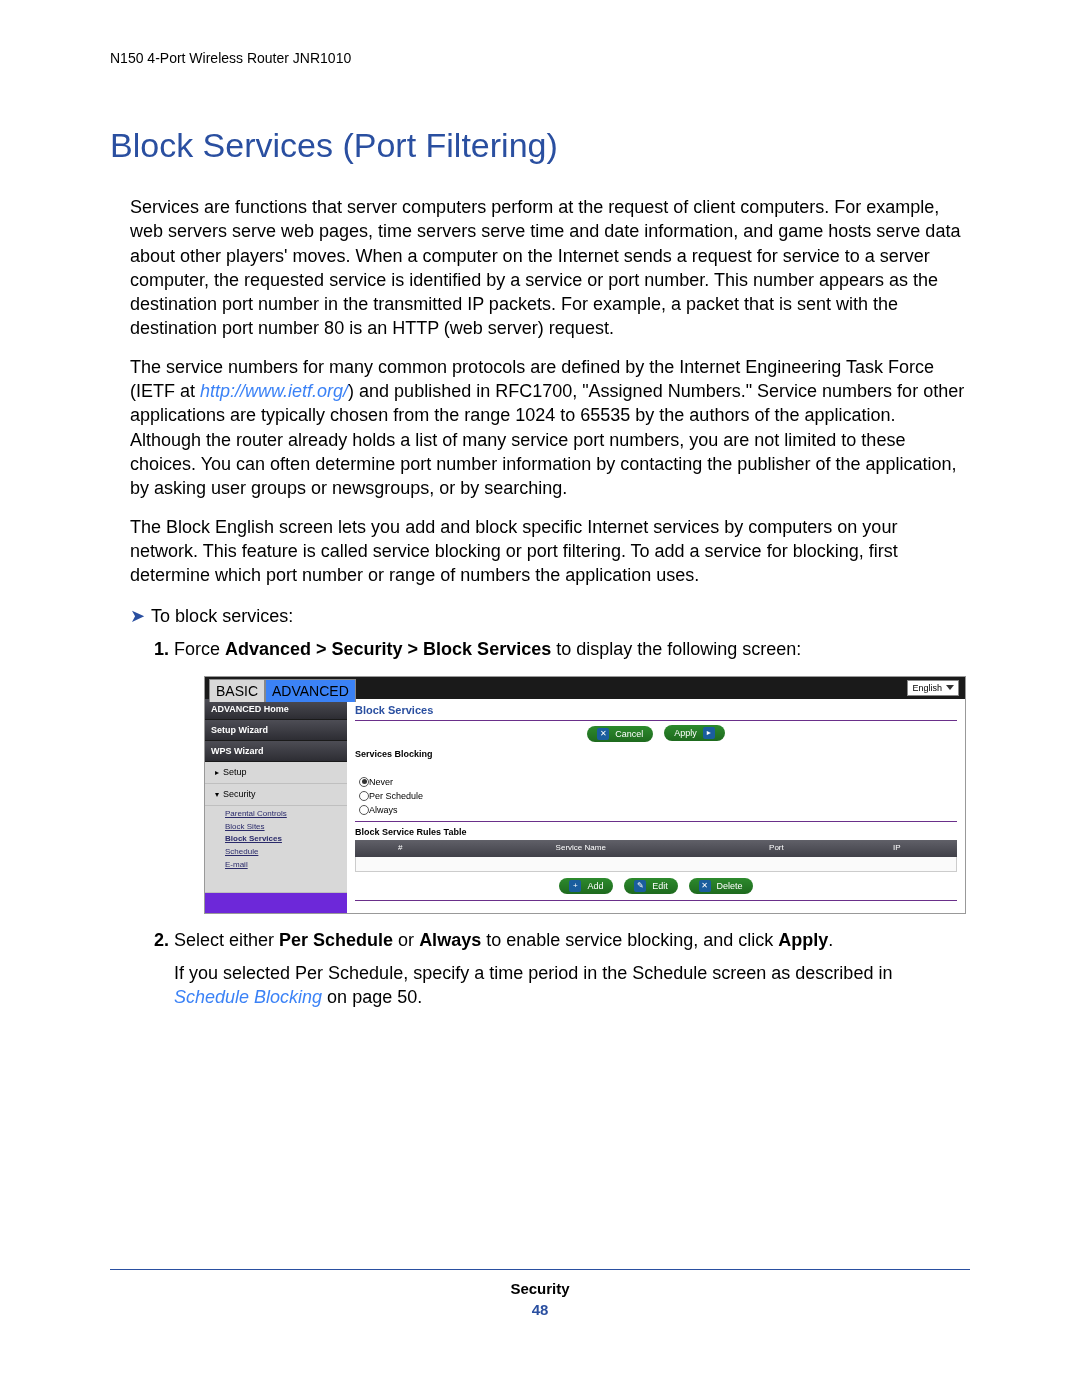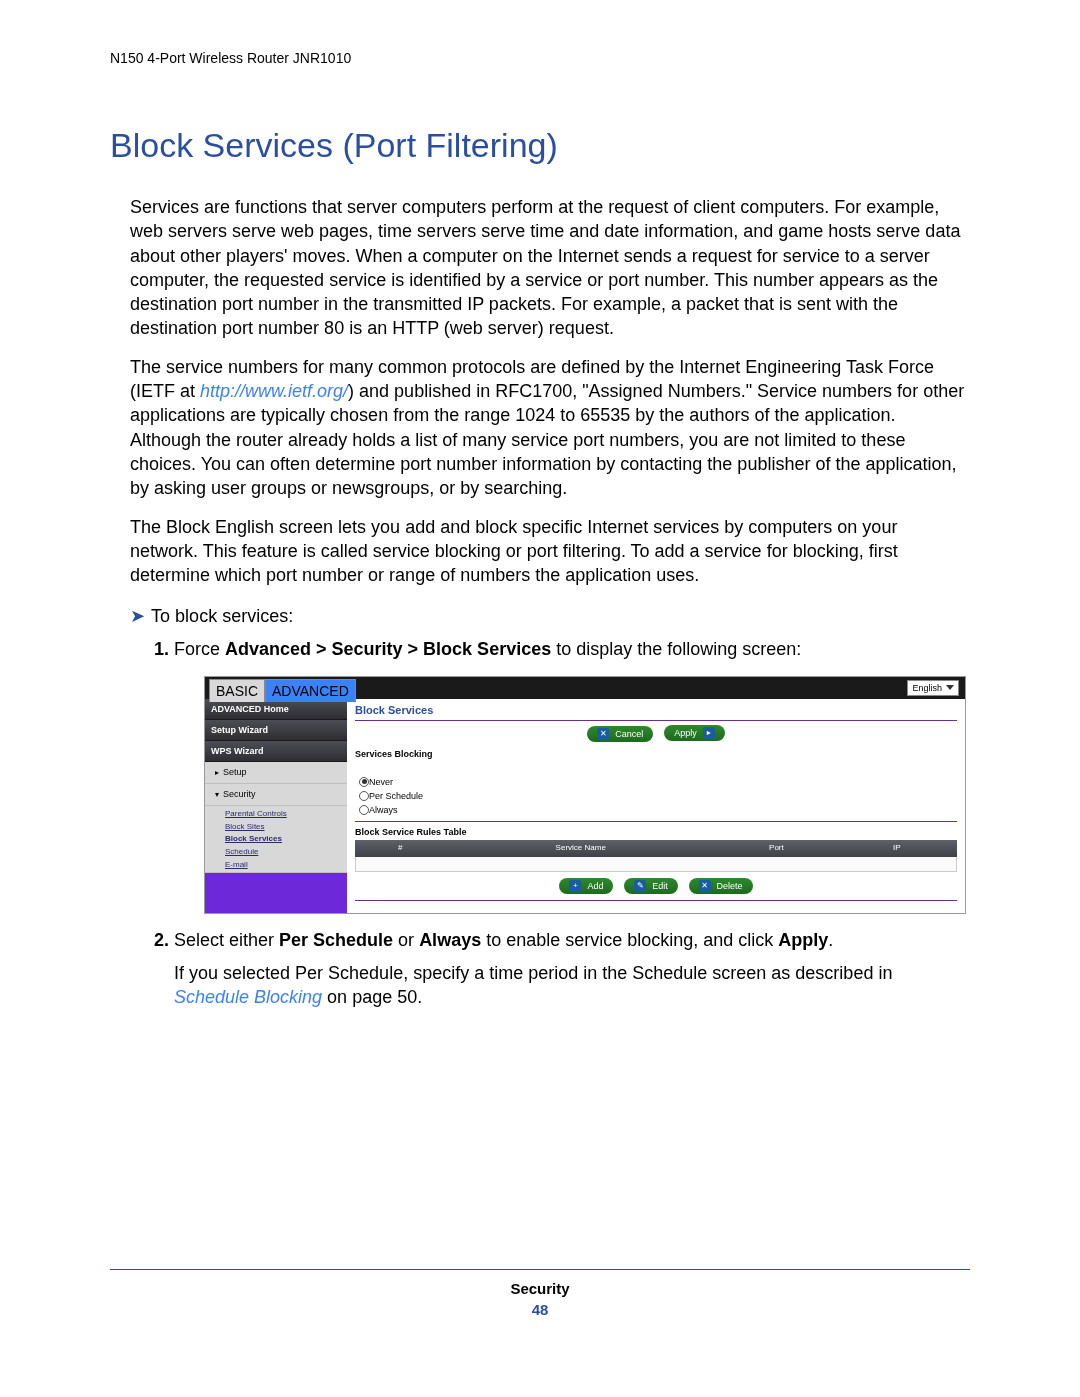--- a/index.html
+++ b/index.html
@@ -145,21 +145,21 @@
     width: 8px;
   }
   .sidebar .nav-sub.collapsed::before {
     content: "▸ ";
     font-size: 8px;
     display: inline-block;
     width: 8px;
   }
   .sidebar .sec-list {
     background: #d8d8d8;
-    padding: 2px 0 0 20px;
+    padding: 2px 0 20px 20px;
     border-bottom: 1px solid #bfbfbf;
   }
   .sidebar .sec-list div {
     color: #2a2a6a;
     font-size: 8px;
     text-decoration: underline;
     padding: 1px 0;
   }
   .sidebar .sec-list .active { font-weight: bold; }
   .content {

